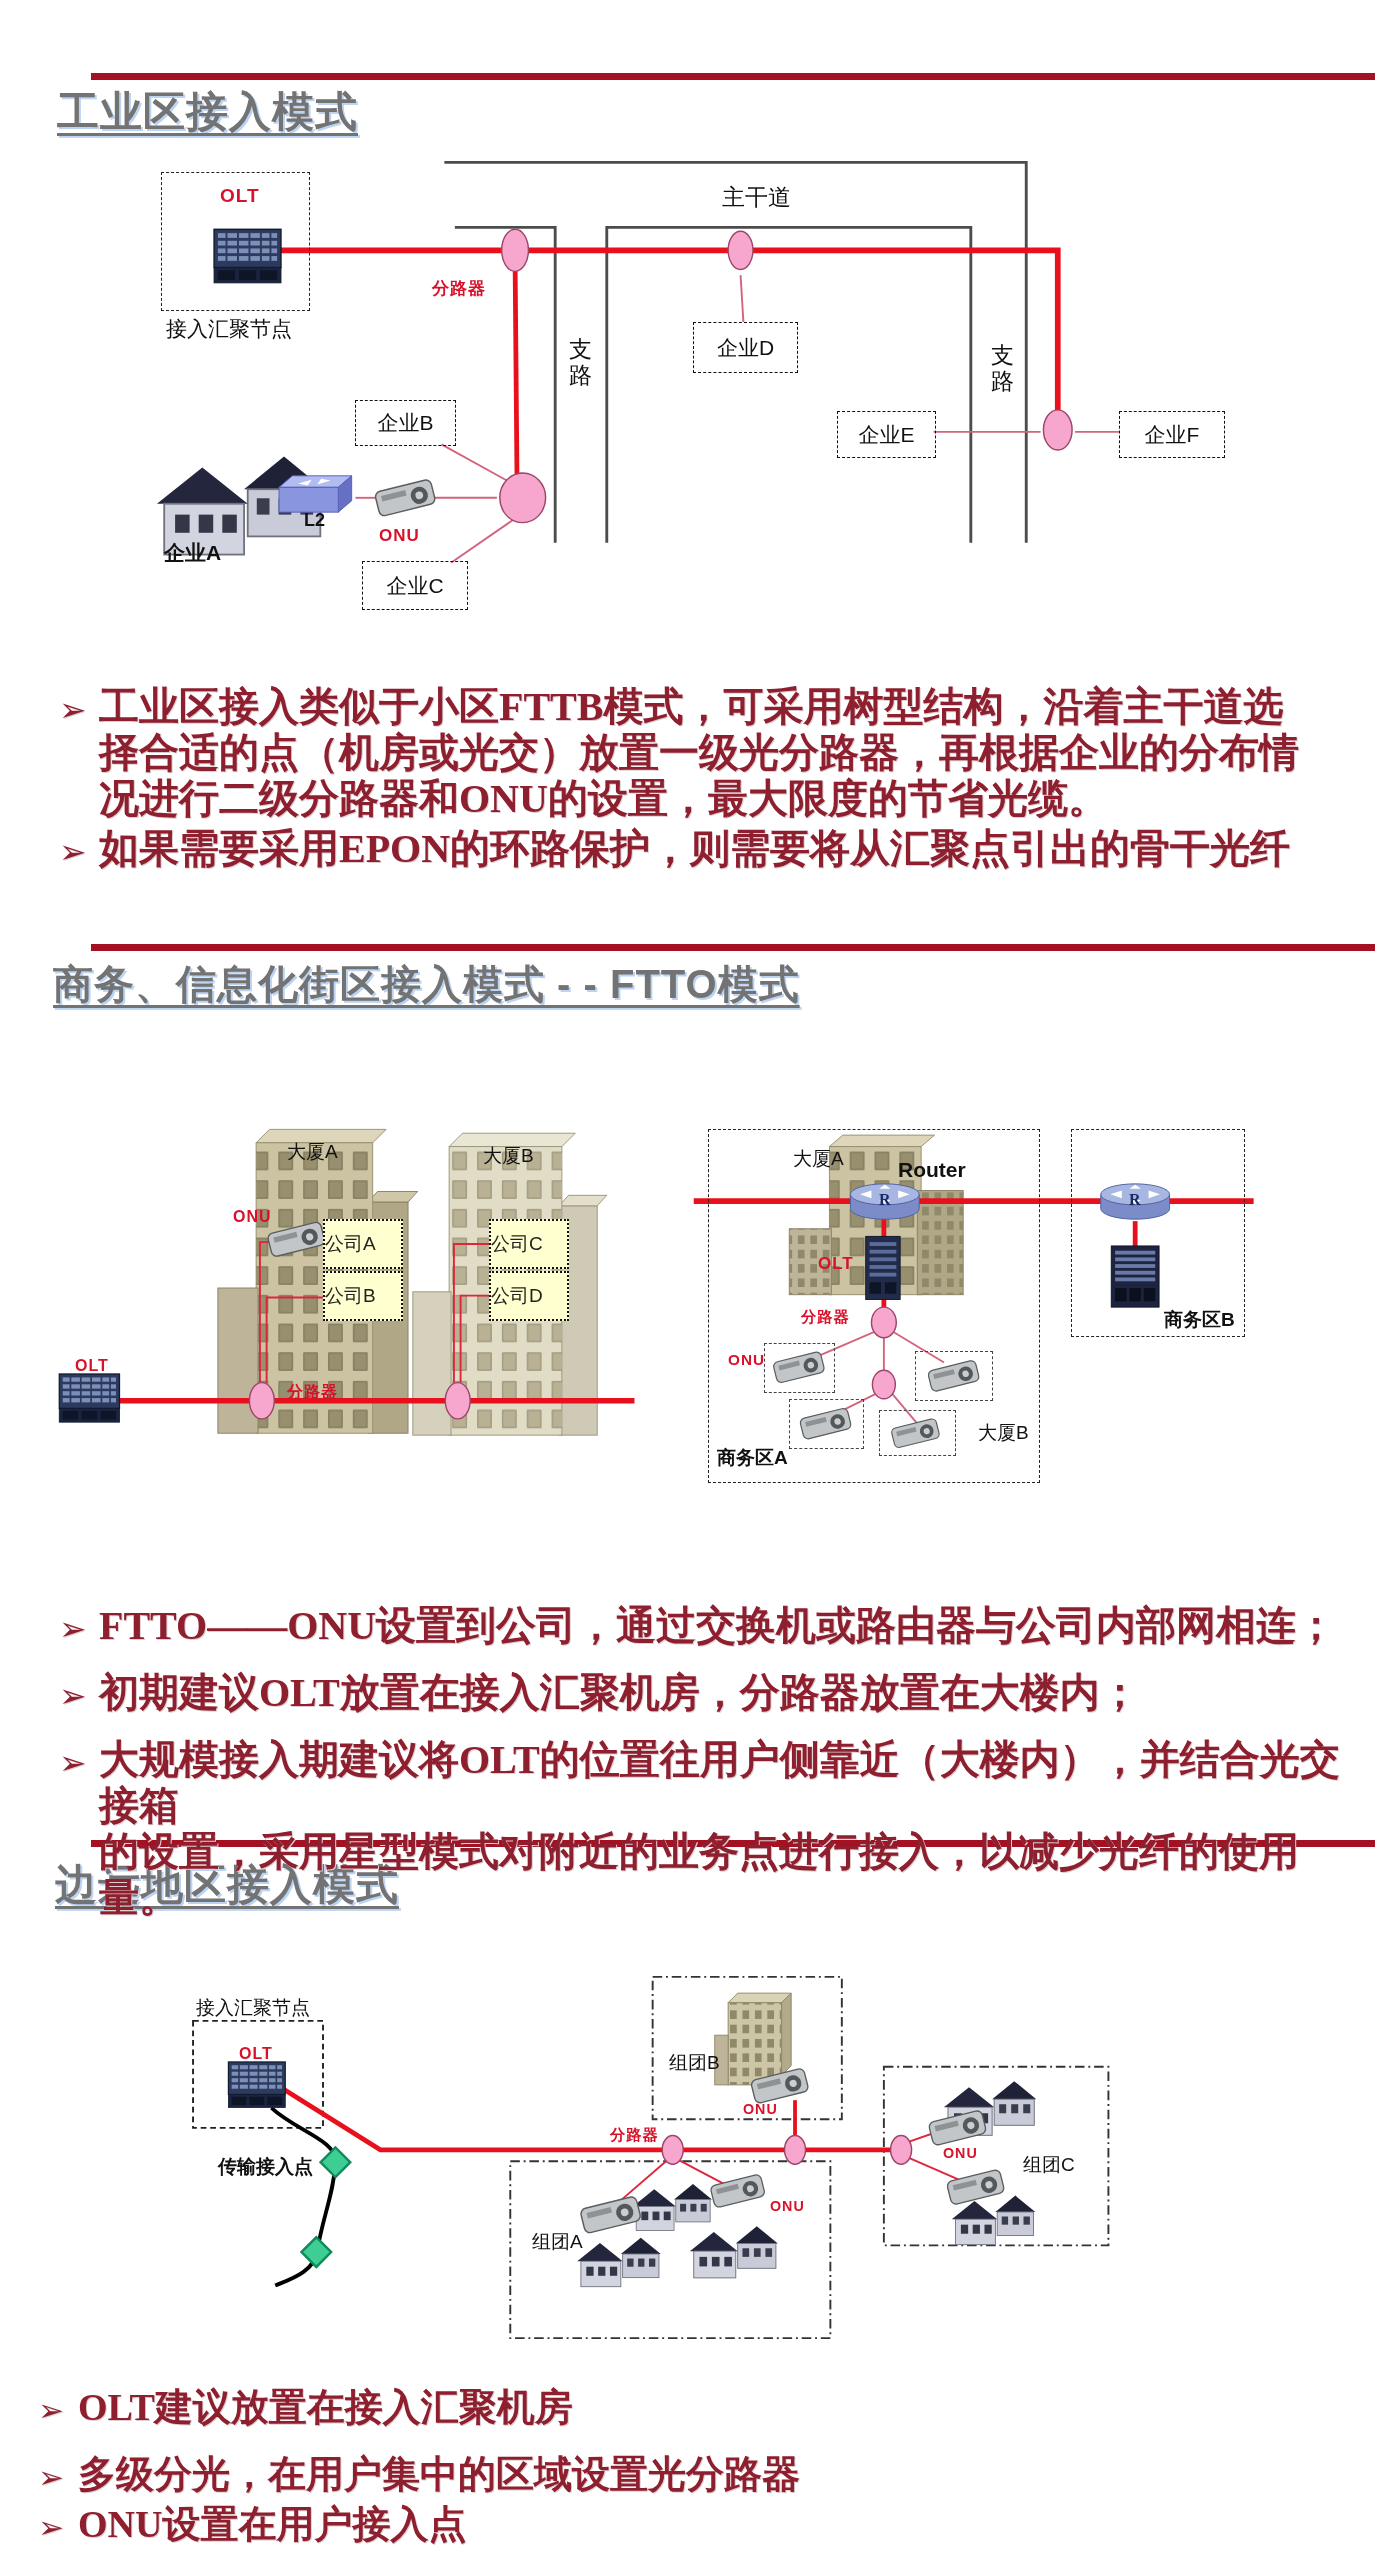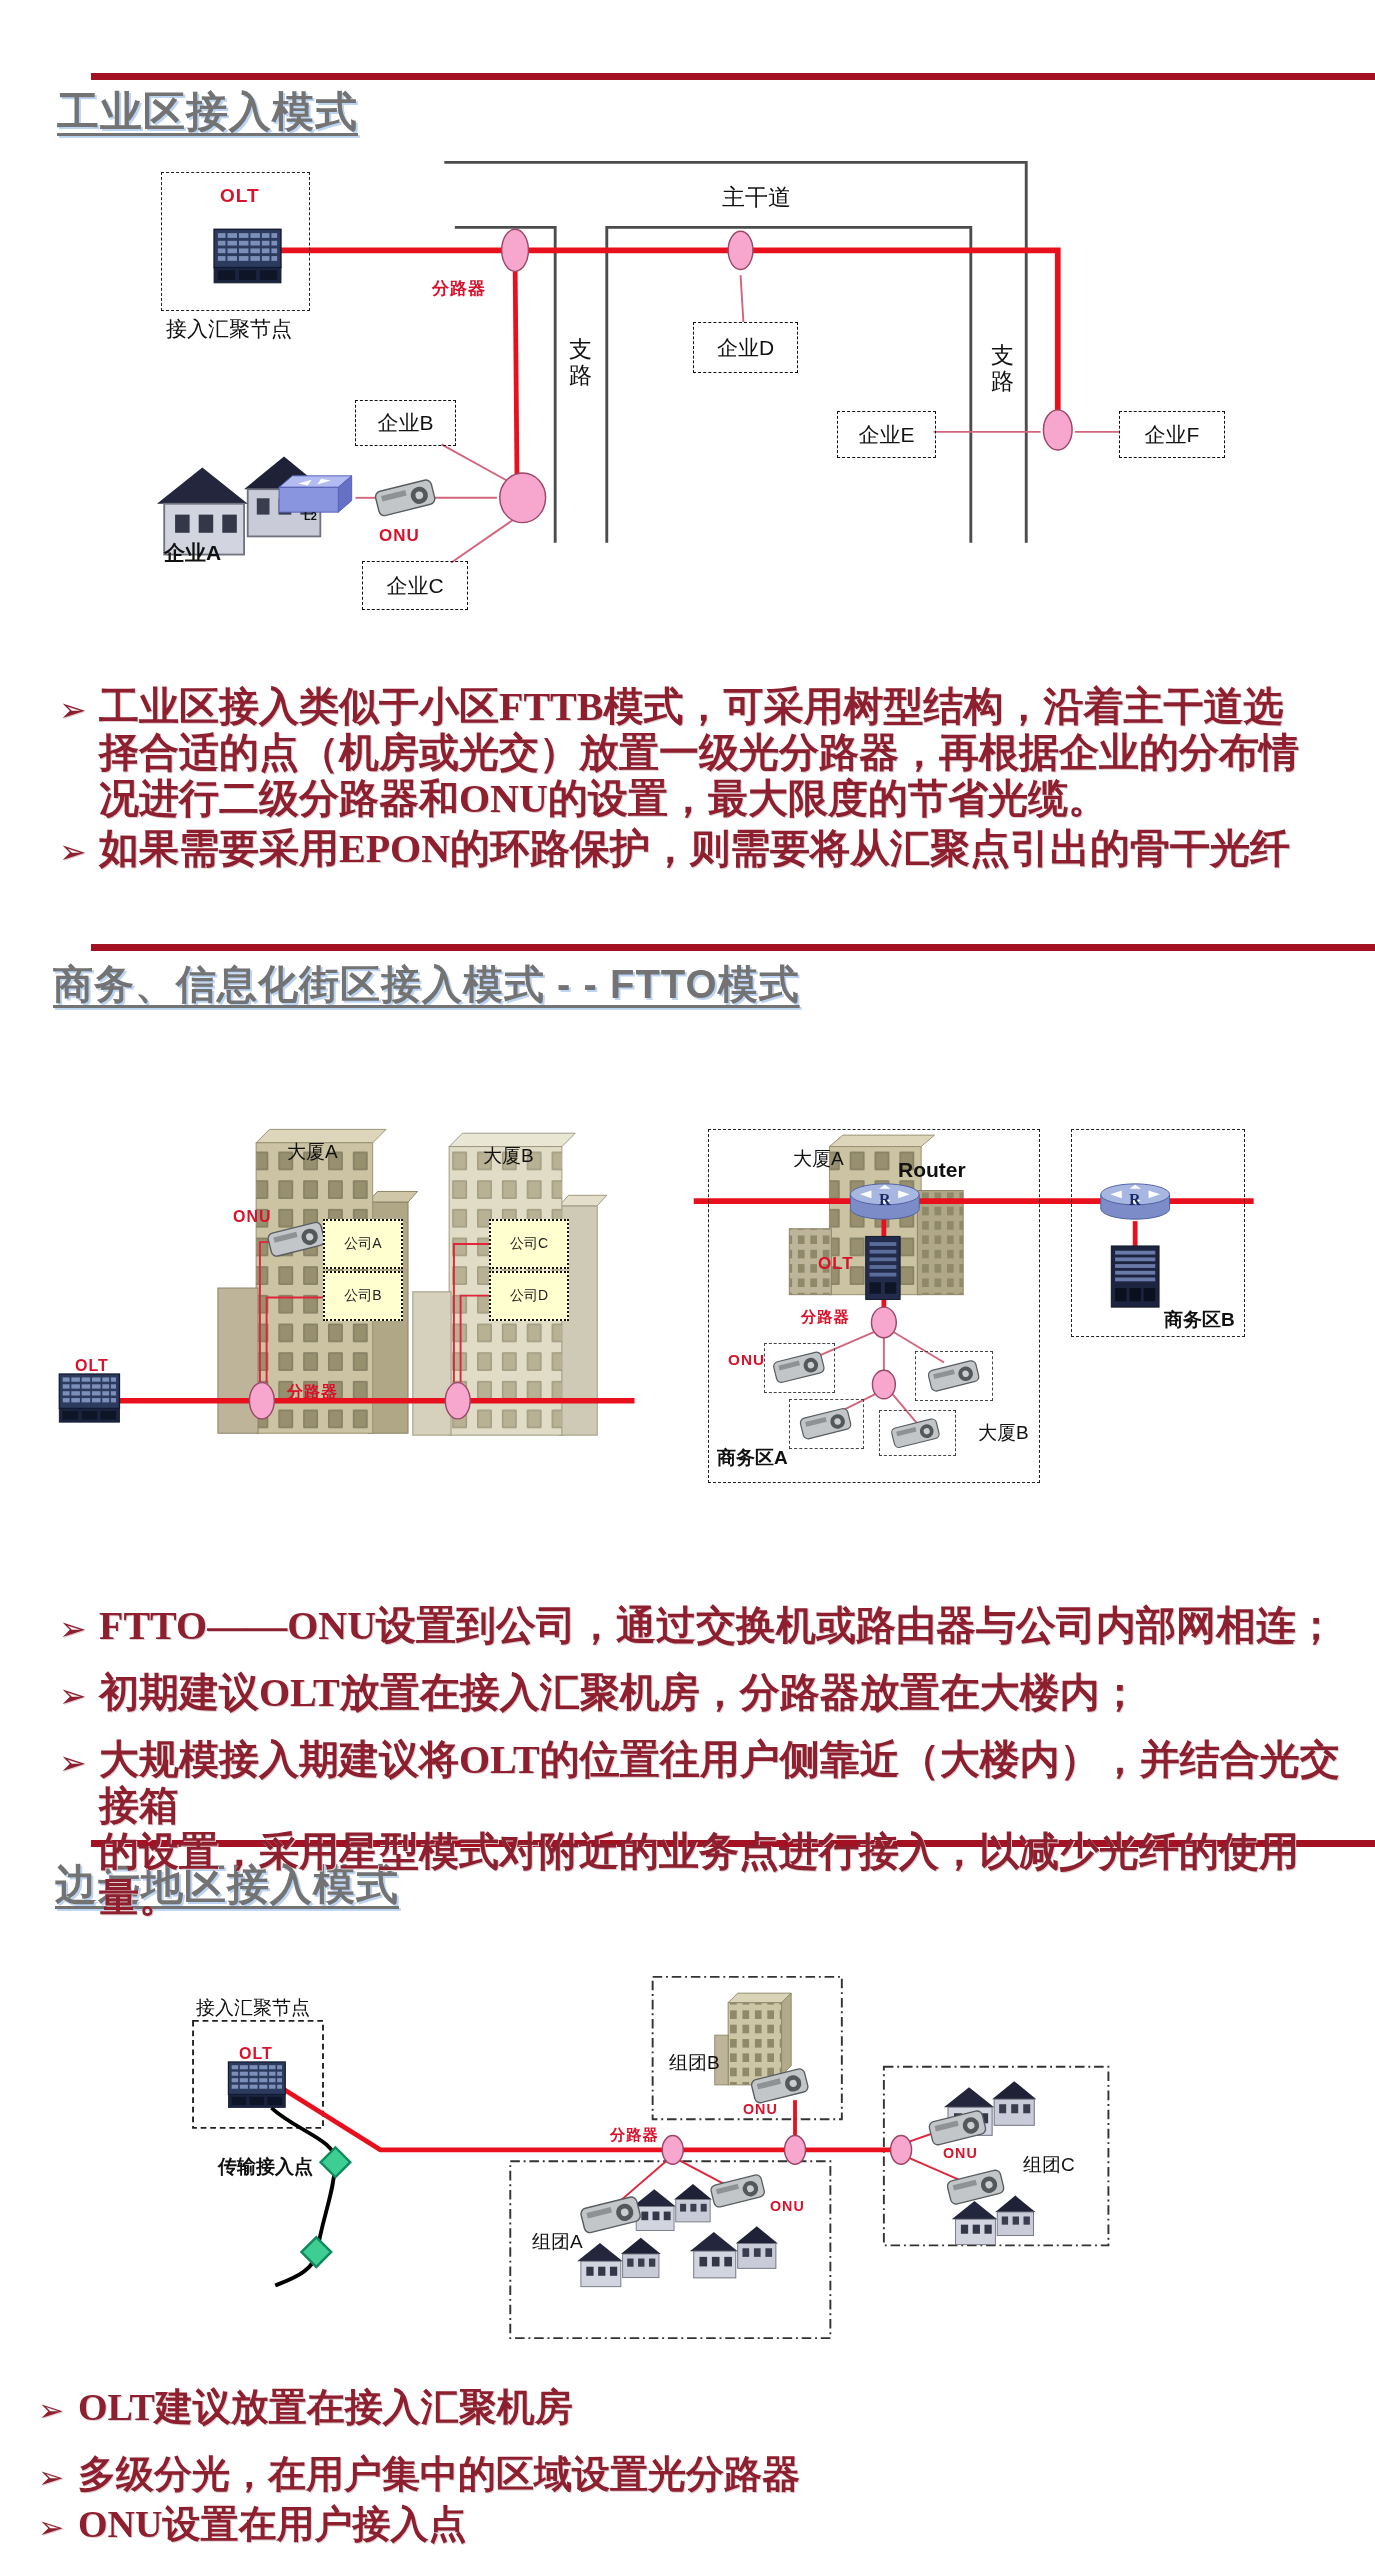--- a/index.html
+++ b/index.html
@@ -18,21 +18,21 @@
   .bullet.s3{font-size:38px;line-height:48px;}
   .lbl{position:absolute;z-index:3;color:#111;font-size:19px;white-space:nowrap;}
   .lbl.b{font-weight:bold;}
   .red-lbl{position:absolute;z-index:3;color:#d8122a;font-weight:bold;font-size:17px;
            letter-spacing:1px;white-space:nowrap;}
   .v-lbl{position:absolute;z-index:3;color:#111;font-size:23px;width:25px;line-height:26px;
          text-align:center;word-break:break-all;}
   .ent-box{position:absolute;z-index:3;border:1.9px dashed #111;display:flex;align-items:center;
            justify-content:center;font-size:21px;color:#111;background:transparent;}
   .co-box{position:absolute;z-index:3;border:2.9px dotted #111;background:#ffffcf;display:flex;
-          align-items:center;justify-content:center;font-size:14px;color:#222;}
+          align-items:center;justify-content:flex-start;font-size:19px;color:#222;}
   .zone-box{position:absolute;z-index:2;border:1.9px dashed #222;background:transparent;}
   .onu-box{position:absolute;z-index:3;border:1.9px dashed #444;background:transparent;}
   .r-lbl{position:absolute;z-index:4;color:#1a2a66;font-family:"Liberation Serif",serif;
          font-weight:bold;font-size:16px;}
 </style>
 </head>
 <body>
 
 <svg id="art" width="1376" height="2576" viewBox="0 0 1440 2696">
   <defs>
@@ -300,21 +300,21 @@
 <div class="ent-box" style="left:693px;top:322px;width:103px;height:49px;">
   <span>企业D</span>
   </div>
 <div class="ent-box" style="left:837px;top:411px;width:97px;height:45px;">
   <span>企业E</span>
   </div>
 <div class="ent-box" style="left:1119px;top:411px;width:104px;height:45px;">
   <span>企业F</span>
   </div>
 <div class="lbl b" style="left:164px;top:539px;font-size:21px;">企业A</div>
-<div class="lbl b" style="left:304px;top:510px;font-size:11px;">L2</div>
+<div class="lbl b" style="left:304px;top:510px;font-size:18px;">L2</div>
 <div class="red-lbl" style="left:379px;top:526px;">ONU</div>
 
 <div class="red-lbl" style="left:75px;top:1357px;font-size:16px;">OLT</div>
 <div class="lbl" style="left:287px;top:1139px;">大厦A</div>
 <div class="lbl" style="left:483px;top:1143px;">大厦B</div>
 <div class="red-lbl" style="left:233px;top:1208px;font-size:16px;">ONU</div>
 <div class="red-lbl" style="left:287px;top:1382px;font-size:16px;">分路器</div>
 <div class="co-box" style="left:323px;top:1219px;width:76px;height:46px;">
   <span>公司A</span>
   </div>

